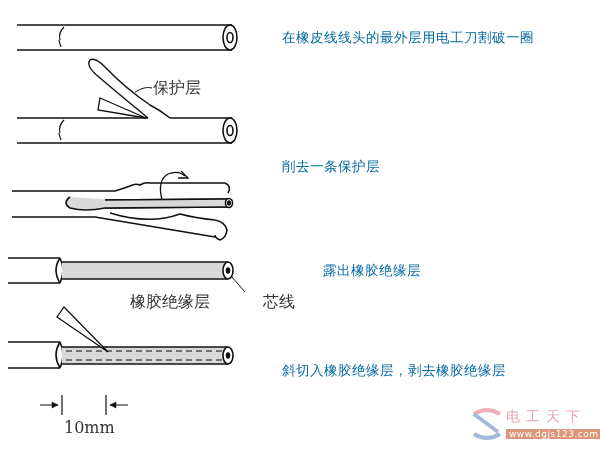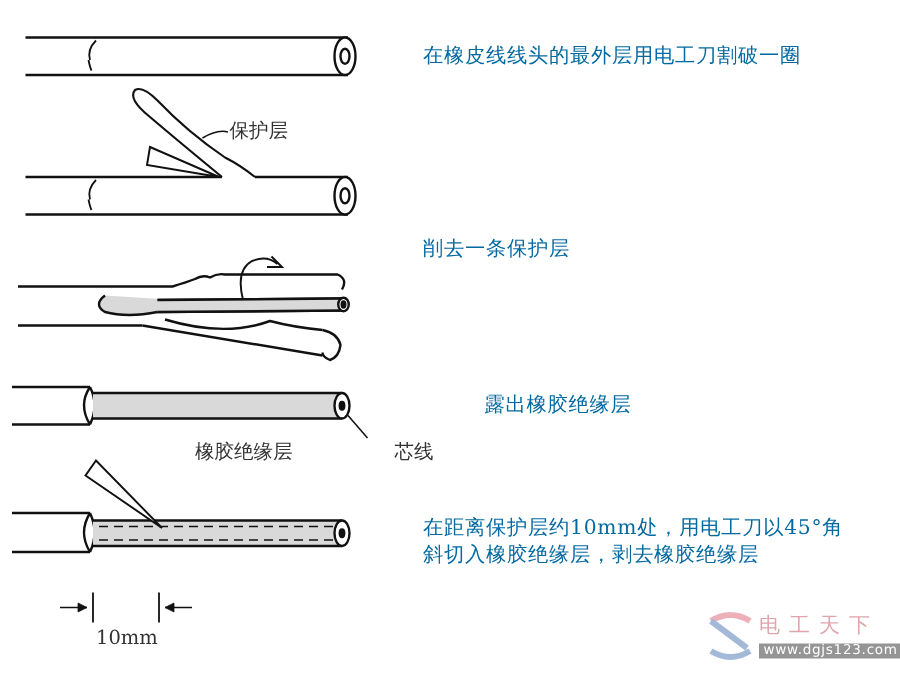--- a/index.html
+++ b/index.html
@@ -1,23 +1,23 @@
 <!DOCTYPE html>
 <html><head>
 <meta charset="utf-8">
 <style>
   html,body{margin:0;padding:0;background:#fff;}
   body{width:600px;height:449px;position:relative;overflow:hidden;font-family:"DejaVu Serif","Liberation Serif",serif;color:#222;}
   .stage{position:absolute;left:0;top:0;width:600px;height:449px;}
   svg.art{position:absolute;left:0;top:0;}
   .caption{position:absolute;left:282px;font-size:13.5px;color:#0369a1;letter-spacing:0.5px;white-space:nowrap;line-height:17px;}
-  .label{position:absolute;font-size:13px;color:#333;white-space:nowrap;}
+  .label{position:absolute;font-size:16px;color:#333;white-space:nowrap;}
   .wm{position:absolute;left:470px;top:406px;width:125px;height:38px;opacity:0.55;}
   .wm .title{position:absolute;left:36px;top:2px;font-size:14px;color:#c85a6a;letter-spacing:6px;font-family:Liberation Sans, sans-serif;}
-  .wm .url{position:absolute;left:36px;top:23px;font-size:9px;color:#fff;background:#404040;padding:0 3px;letter-spacing:0.5px;font-family:"DejaVu Sans",sans-serif;}
+  .wm .url{position:absolute;left:36px;top:23px;font-size:9px;color:#fff;background:#c2410c;padding:0 3px;letter-spacing:0.5px;font-family:"DejaVu Sans",sans-serif;}
 </style>
 </head>
 <body>
 
 <div class="stage">
 
   <svg class="art" width="600" height="449" viewBox="0 0 600 449">
 
     <g stroke="#111" stroke-width="1.6" fill="none">
       <line x1="17" y1="25" x2="232" y2="25"></line>
@@ -98,21 +98,20 @@
       <line x1="40" y1="405" x2="58" y2="405" stroke-width="1"></line>
       <path d="M58 405 L52 402 L52 408 Z" fill="#111" stroke-width="0.5"></path>
       <line x1="110" y1="405" x2="128" y2="405" stroke-width="1"></line>
       <path d="M110 405 L116 402 L116 408 Z" fill="#111" stroke-width="0.5"></path>
     </g>
   </svg>
 
   <div class="caption" style="top:29px;">在橡皮线线头的最外层用电工刀割破一圈</div>
   <div class="caption" style="top:122px;margin-top:36px;">削去一条保护层</div>
   <div class="caption" style="top:262px;margin-left:41px;">露出橡胶绝缘层</div>
-  <div class="caption" style="top:344px;">在距离保护层约10mm处，用电工刀以45°角</div>
   <div class="caption" style="top:362px;">斜切入橡胶绝缘层，剥去橡胶绝缘层</div>
 
   <div class="label" style="left:153px;top:78px;">保护层</div>
   <div class="label" style="left:130px;top:292px;">橡胶绝缘层</div>
   <div class="label" style="left:236px;top:292px;margin-left:27px;">芯线</div>
   <div class="label" style="left:64px;top:418px;">10mm</div>
 
   <div class="wm">
     <svg width="34" height="36" viewBox="0 0 34 36" style="position:absolute;left:0;top:0;">
       <path d="M4 8 Q17 0 30 8" stroke="#e07080" stroke-width="4" fill="none"></path>

